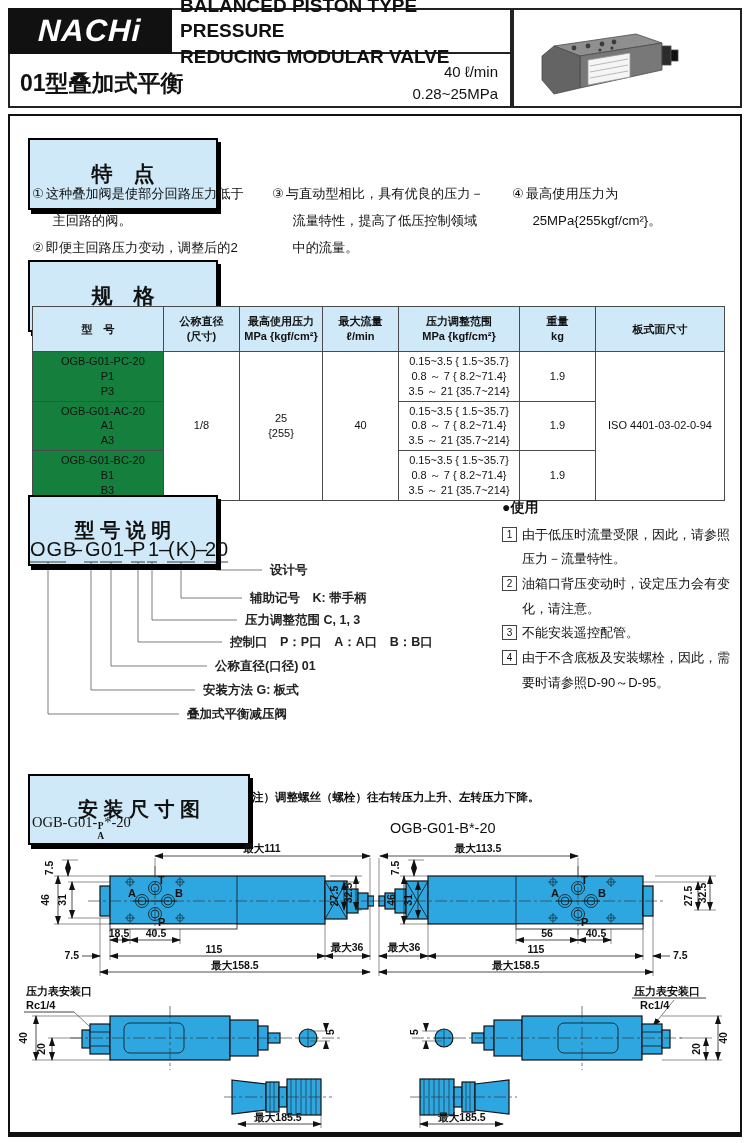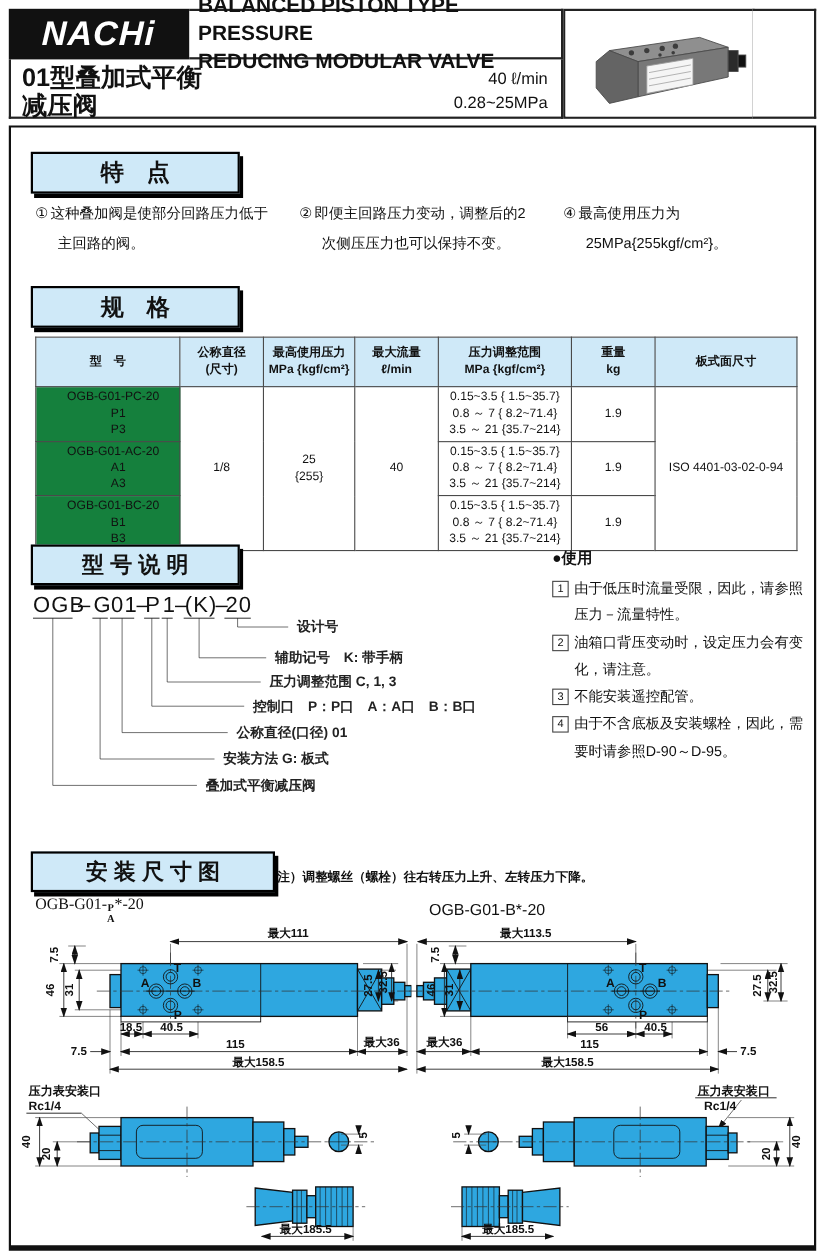--- a/index.html
+++ b/index.html
@@ -11,21 +11,21 @@
   .en-box{left:172px;top:8px;width:340px;height:46px;border:2px solid #222;border-left:none;box-sizing:border-box;display:flex;flex-direction:column;justify-content:center;padding-left:8px;}
   .en-box div{font-size:19px;font-weight:bold;line-height:1.35;}
   .cn-box{left:8px;top:54px;width:504px;height:54px;border:2px solid #222;border-top:none;box-sizing:border-box;display:flex;align-items:center;justify-content:space-between;padding:6px 12px 0 10px;}
   .cn-title{font-size:23px;font-weight:bold;line-height:1.15;}
   .cn-specs{font-size:15px;text-align:right;line-height:1.45;}
   .photo-box{left:512px;top:8px;width:174px;height:100px;border:2px solid #222;box-sizing:border-box;background:#fff;}
   .end-box{left:684px;top:8px;width:58px;height:100px;border:2px solid #222;border-left:none;box-sizing:border-box;background:#fff;}
   
   .frame{left:8px;top:114px;width:734px;height:1023px;border:2px solid #111;border-bottom-width:5px;box-sizing:border-box;background:#fff;}
   
-  .secbox{position:absolute;background:#cfe9f8;border:2px solid #000;box-shadow:3px 4px 0 #000;font-weight:bold;font-size:21px;text-align:center;padding:3px 0;box-sizing:border-box;}
+  .secbox{position:absolute;background:#cfe9f8;border:2px solid #000;box-shadow:3px 4px 0 #000;font-weight:bold;font-size:21px;text-align:center;padding:20px 0;box-sizing:border-box;}
   
   .features{position:absolute;left:22px;top:64px;width:698px;height:118px;column-count:3;column-gap:22px;font-size:13.2px;line-height:2.05;}
   .fitem{padding-left:1.55em;text-indent:-1.55em;}
   .fnum{margin-right:2px;}
   
   table.spec{position:absolute;left:22px;top:190px;width:692px;border-collapse:collapse;font-size:11px;table-layout:fixed;}
   table.spec th,table.spec td{border:1px solid #4a4a4a;text-align:center;vertical-align:middle;padding:2px 1px;line-height:1.35;}
   table.spec th{background:#cfe9f8;font-weight:bold;height:40px;}
   table.spec td.model{background:#15803d;padding-left:20px;}
   table.spec td.model div:first-child{text-align:left;padding-left:8px;}
@@ -58,21 +58,20 @@
 <div class="abs logo-box">
   <span class="logo-text">NACHi</span>
 </div>
 <div class="abs en-box">
   <div>BALANCED PISTON TYPE PRESSURE</div>
   <div>REDUCING MODULAR VALVE</div>
 </div>
 <div class="abs cn-box">
   <div class="cn-title">
     <div>01型叠加式平衡</div>
-    <div>减压阀</div>
   </div>
   <div class="cn-specs">
     <div>40 ℓ/min</div>
     <div>0.28~25MPa</div>
   </div>
 </div>
 <div class="abs photo-box">
   <svg width="170" height="96" viewBox="0 0 170 96">
     <rect x="0" y="0" width="170" height="96" fill="#fff"></rect>
     <g stroke="#4a4a4a" stroke-width="0.8">
@@ -97,20 +96,21 @@
   </svg>
 </div>
 <div class="abs end-box"></div>
 
 <div class="abs frame">
 
   <div class="secbox" style="left:18px;top:22px;width:190px;">特　点</div>
   <div class="features">
     <div class="fitem"><span class="fnum">①</span><span>这种叠加阀是使部分回路压力低于主回路的阀。</span></div>
     <div class="fitem"><span class="fnum">②</span><span>即便主回路压力变动，调整后的2次侧压压力也可以保持不变。</span></div>
+    <div class="fitem"><span class="fnum">③</span><span>与直动型相比，具有优良的压力－流量特性，提高了低压控制领域中的流量。</span></div>
     <div class="fitem"><span class="fnum">④</span><span>最高使用压力为25MPa{255kgf/cm²}。</span></div>
   </div>
 
   <div class="secbox" style="left:18px;top:144px;width:190px;">规　格</div>
   <table class="spec">
     <colgroup>
       <col style="width:131px">
         <col style="width:76px">
         <col style="width:83px">
         <col style="width:76px">

